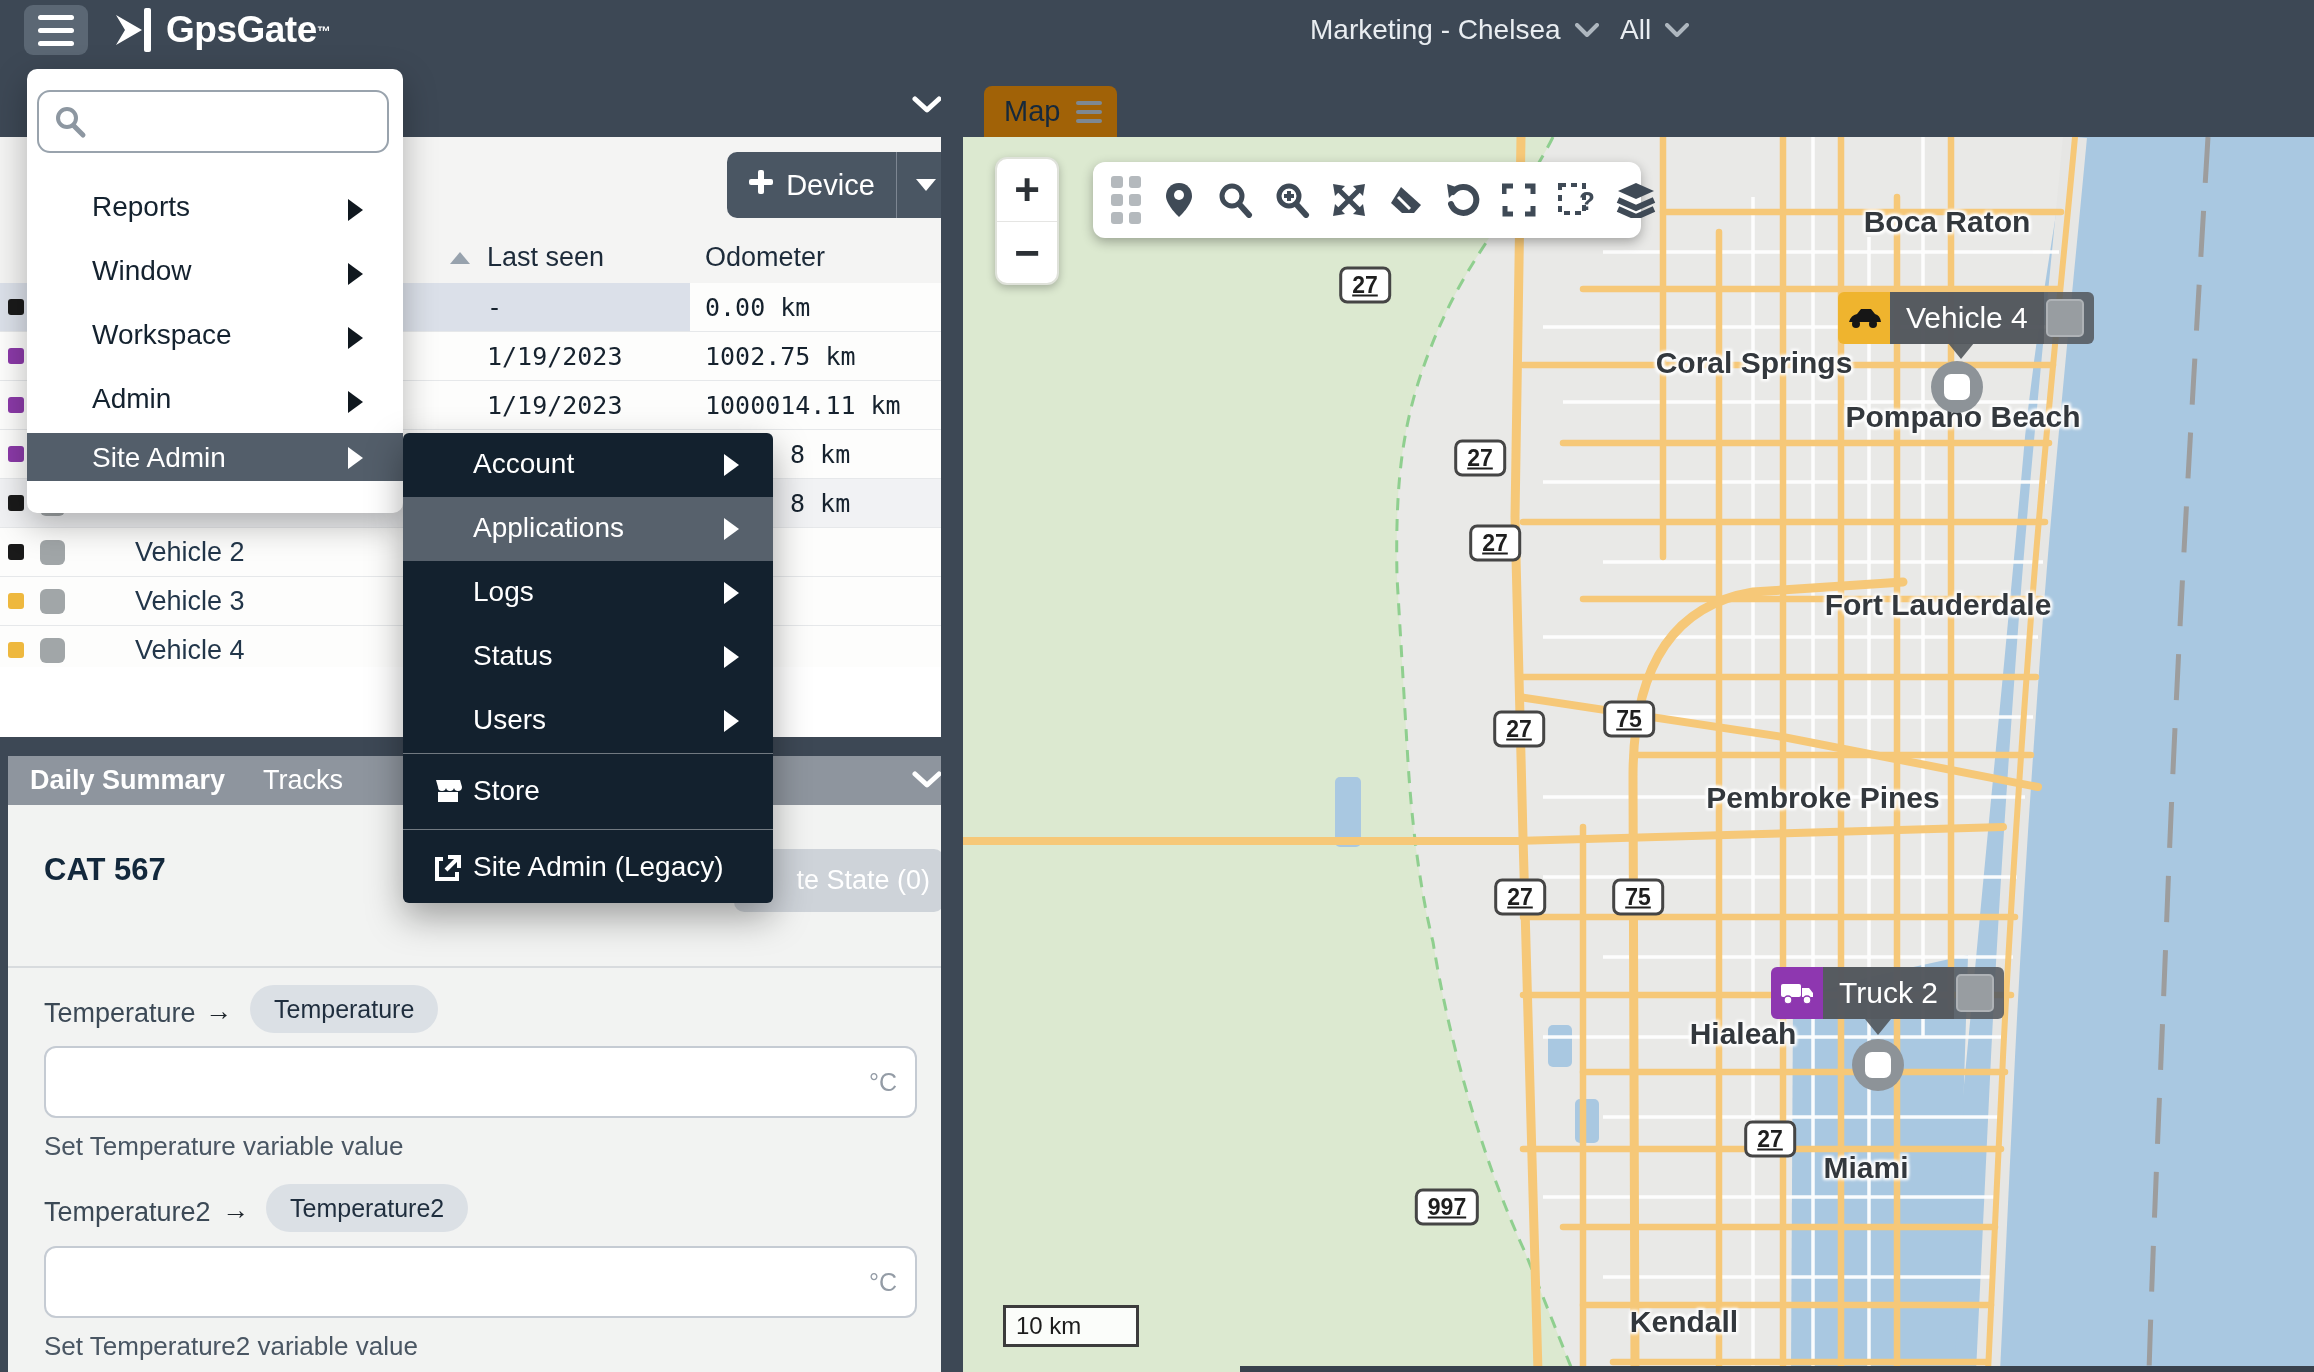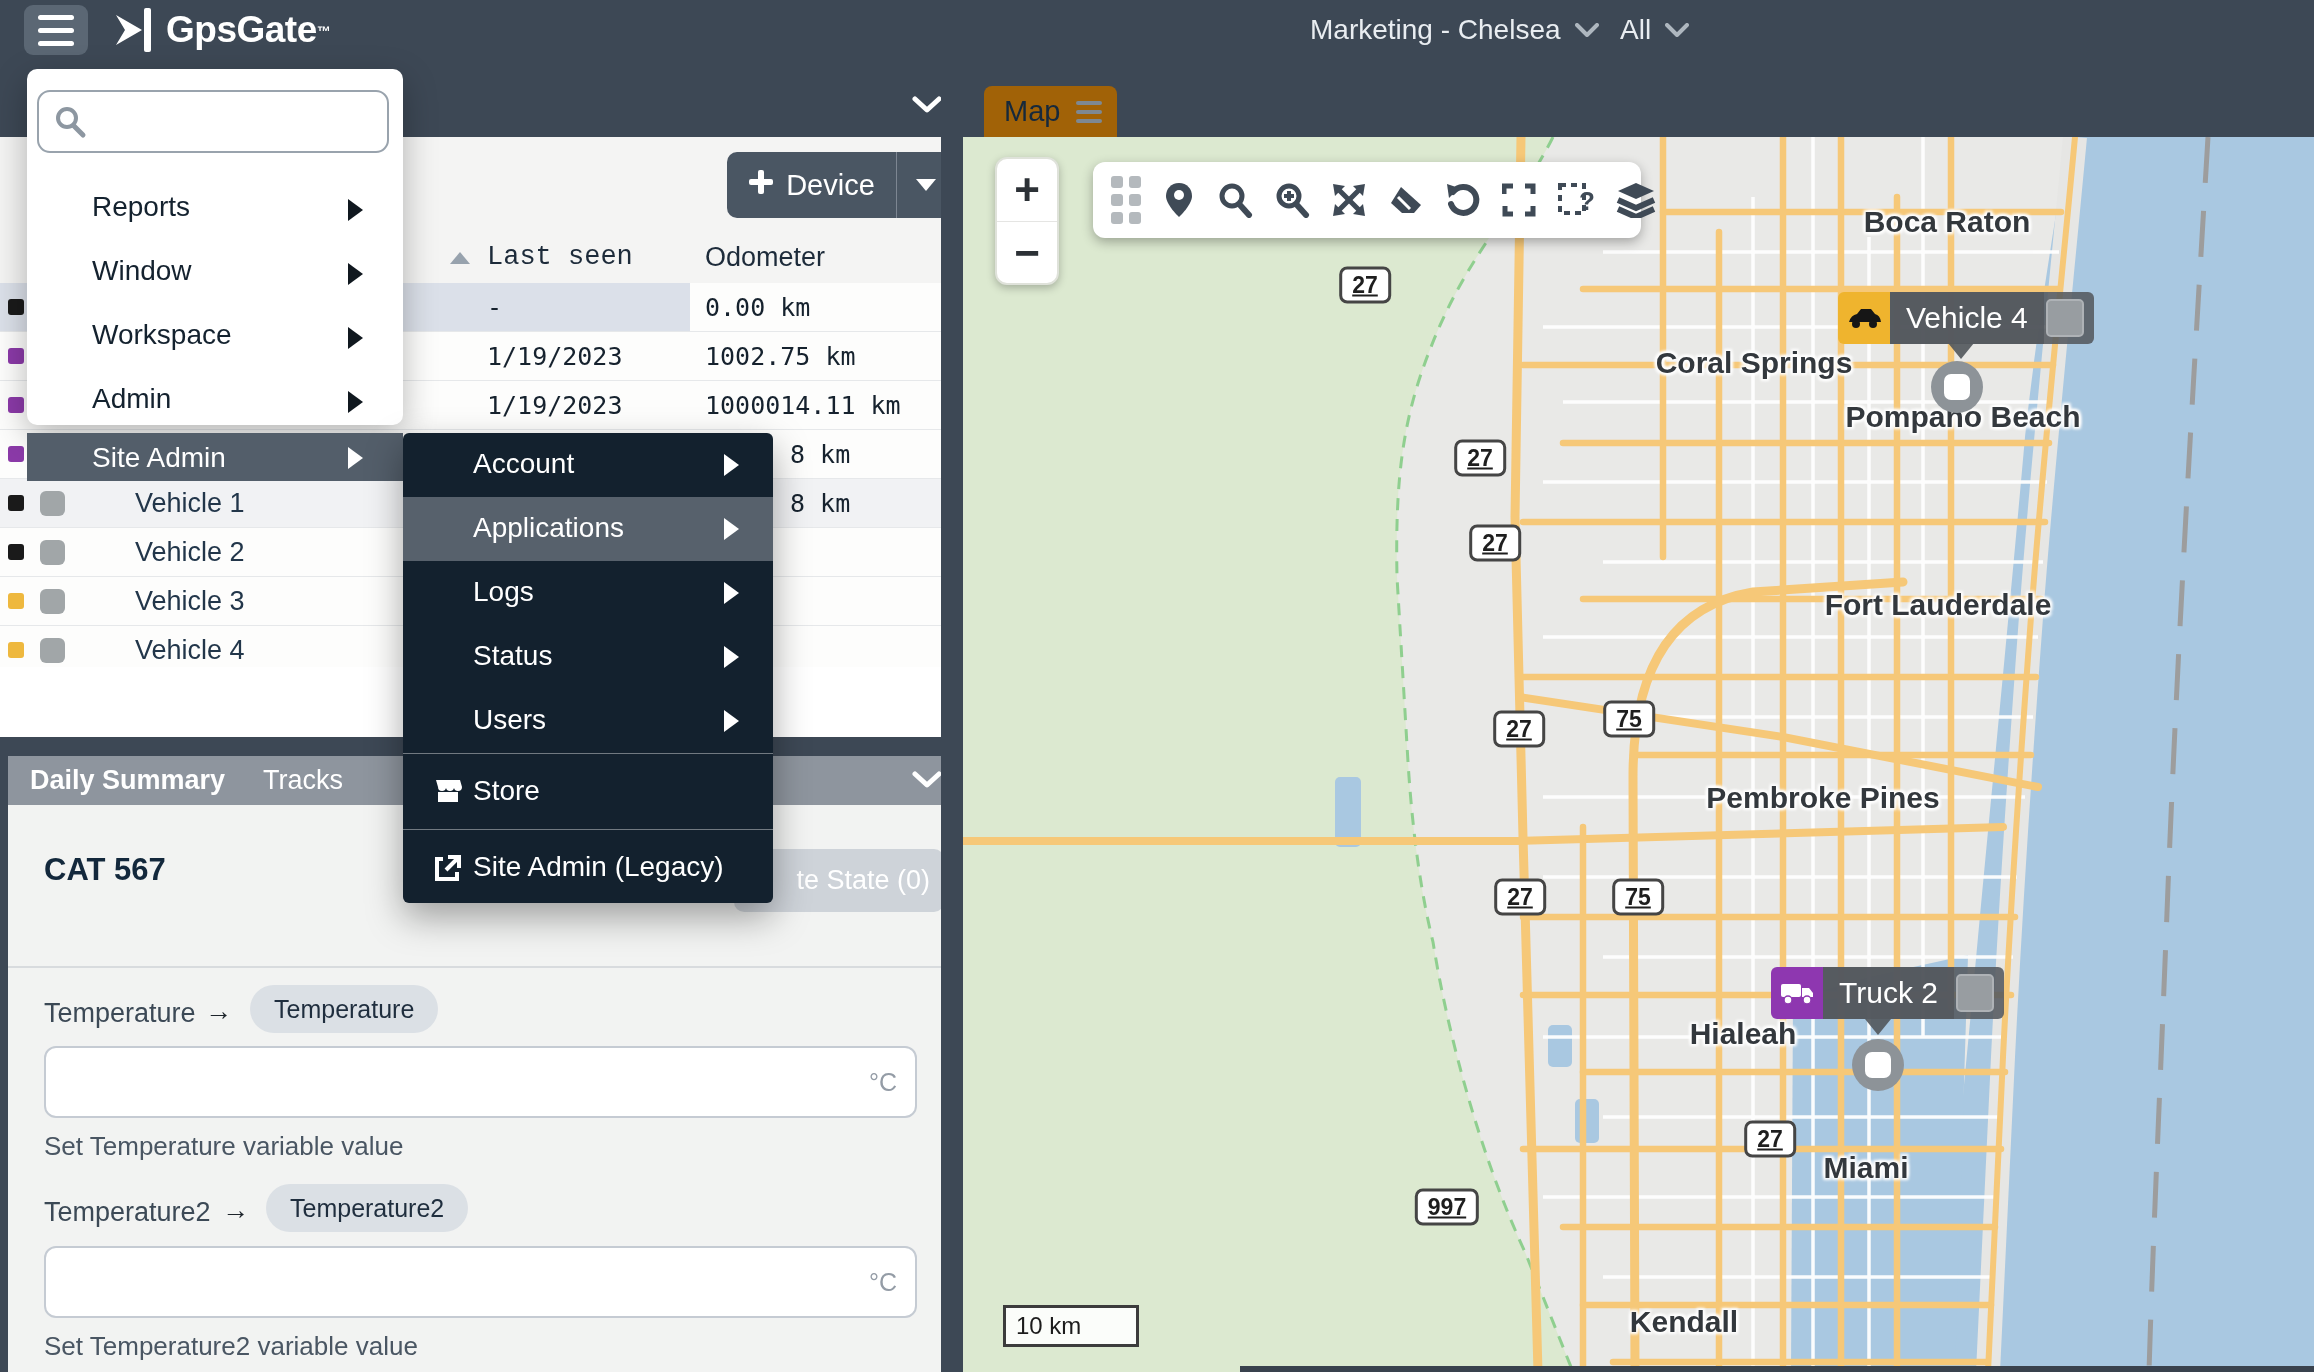--- a/index.html
+++ b/index.html
@@ -27,21 +27,21 @@
   .h-divider{left:0;top:737px;width:963px;height:19px;background:#3d4855;}
 
   .device-btn{left:727px;top:152px;width:228px;height:66px;background:#4a5663;border-radius:10px;
       display:flex;align-items:center;color:#fff;cursor:pointer;}
   .device-btn .main{flex:1;display:flex;justify-content:center;gap:12px;font-size:29px;}
   .device-btn .split{width:58px;height:100%;border-left:1px solid #7d8692;display:flex;align-items:center;justify-content:center;}
   .caret-down{width:0;height:0;border-left:10px solid transparent;border-right:10px solid transparent;border-top:12px solid #fff;}
 
   .tbl-header{left:0;top:232px;width:941px;height:51px;background:#f4f4f3;border-bottom:2px solid #36424f;
       font-size:27px;color:#1d2b3a;}
-  .tbl-header .h-lastseen{position:absolute;left:487px;top:10px;font-family:Liberation Mono, monospace;}
+  .tbl-header .h-lastseen{position:absolute;left:487px;top:10px;}
   .tbl-header .h-odometer{position:absolute;left:705px;top:10px;}
   .sort-asc{position:absolute;left:450px;top:20px;width:0;height:0;
       border-left:10px solid transparent;border-right:10px solid transparent;border-bottom:12px solid #97a2ad;}
 
   .rows{left:0;top:283px;width:941px;}
   .trow{position:relative;width:941px;height:48px;background:#fdfdfc;border-bottom:1px solid #e6e8ea;cursor:pointer;}
   .trow .sel{position:absolute;left:0;top:0;width:690px;height:100%;background:#dbe0e9;}
   .trow.hover{background:#f1f2f4;}
   .chip{position:absolute;left:8px;top:16px;width:16px;height:16px;border-radius:3px;}
   .dev-icon{position:absolute;left:40px;top:12px;width:25px;height:25px;border-radius:6px;background:#a1a6a8;}
@@ -65,21 +65,21 @@
   .fld-label{position:absolute;font-size:27px;color:#3c4956;}
   .fld-arrow{position:absolute;font-size:27px;color:#1d242b;}
   .pill{position:absolute;height:48px;background:#dbe0e5;border-radius:26px;display:flex;align-items:center;
       padding:0 24px;font-size:25px;color:#1f2e3e;}
   .tin{position:absolute;left:44px;width:873px;height:72px;border:2px solid #c5cbd3;border-radius:12px;background:#fff;box-sizing:border-box;}
   .tin input{position:absolute;left:16px;top:6px;width:780px;height:56px;border:0;outline:none;font-size:26px;background:transparent;}
   .tin .unit{position:absolute;right:18px;top:20px;font-size:25px;color:#949ca6;}
   .fld-help{position:absolute;left:44px;font-size:26px;color:#4a5663;}
 
   
-  .menu-main{left:27px;top:69px;width:376px;height:356px;background:#fff;border-radius:10px;
+  .menu-main{left:27px;top:69px;width:376px;height:444px;background:#fff;border-radius:10px;
       box-shadow:0 12px 34px rgba(0,0,0,.28);z-index:50;}
   .menu-search{position:absolute;left:10px;top:21px;width:352px;height:63px;border:2px solid #99a3ad;border-radius:13px;
       background:#fff;box-sizing:border-box;}
   .menu-search svg{position:absolute;left:14px;top:13px;}
   .menu-search input{position:absolute;left:60px;top:6px;width:275px;height:45px;border:0;outline:none;font-size:26px;background:transparent;}
   .mitem{position:absolute;left:0;width:376px;height:56px;font-size:28px;color:#14222f;cursor:pointer;}
   .mitem span{position:absolute;left:65px;top:12px;}
   .arrow-r{position:absolute;right:40px;top:20px;width:0;height:0;
       border-top:11px solid transparent;border-bottom:11px solid transparent;border-left:15px solid #10181f;}
   .mitem.active{background:#535e6a;color:#fff;height:48px;}

